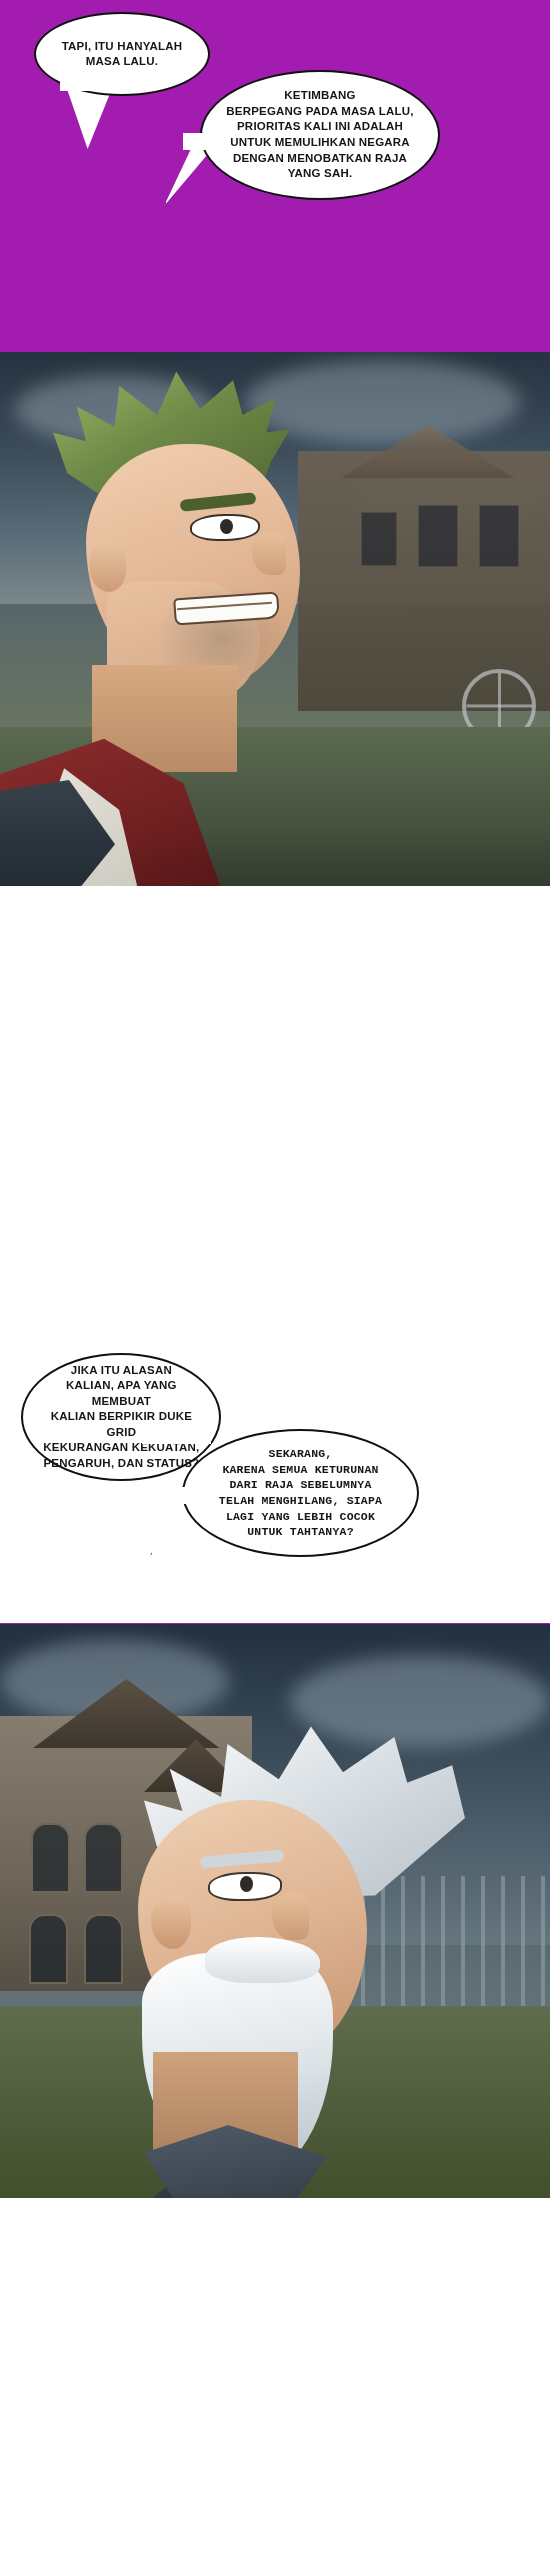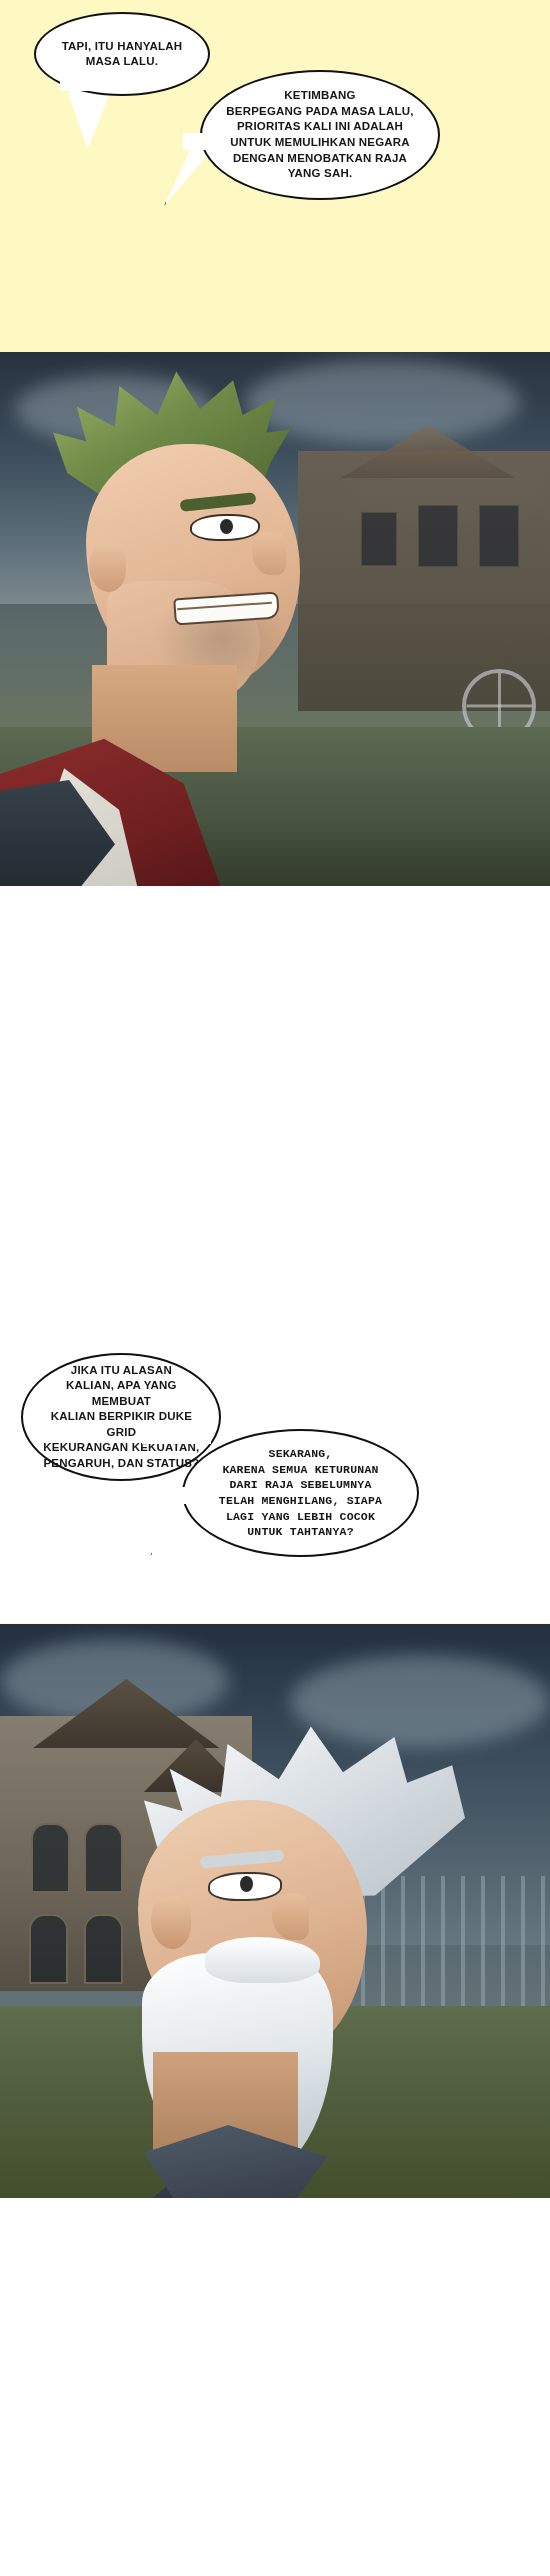--- a/index.html
+++ b/index.html
@@ -7,21 +7,21 @@
     padding: 0;
     background: #ffffff;
   }
   body {
     font-family: "Liberation Sans", sans-serif;
   }
   .page {
     position: relative;
     width: 550px;
     height: 2198px;
-    background: #fef9c3;
+    background: #a21caf;
     overflow: hidden;
   }
 
   
   .panel {
     position: absolute;
     overflow: hidden;
   }
 
   

